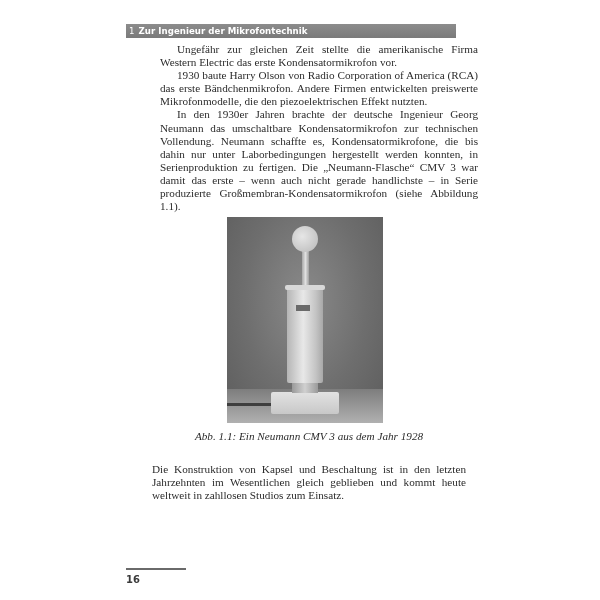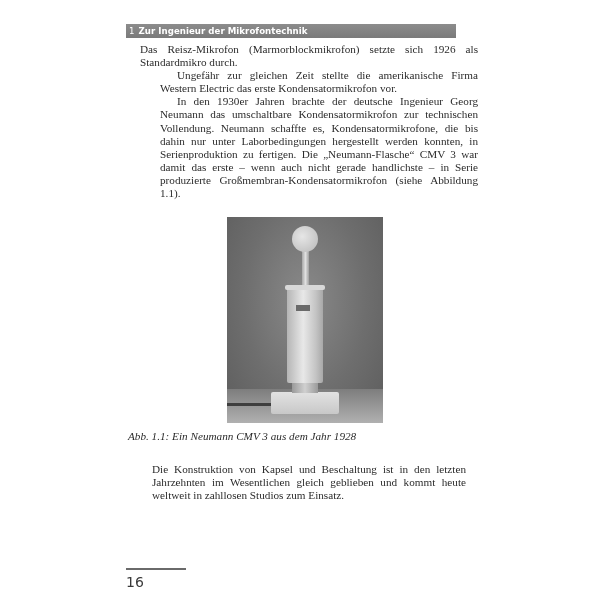--- a/index.html
+++ b/index.html
@@ -55,47 +55,47 @@
     background: linear-gradient(to right, #9a9a9a, #d0d0d0, #9a9a9a);
   }
   .mic-base {
     position: absolute; left: 44px; top: 175px; width: 68px; height: 22px;
     background: linear-gradient(to bottom, #e2e2e2, #c8c8c8); border-radius: 2px;
   }
   .mic-cable {
     position: absolute; left: 0; top: 186px; width: 46px; height: 3px; background: #3e3e3e;
   }
   .caption {
-    position: absolute; left: 128px; top: 430px; width: 338px; 
+    position: absolute; left: 140px; top: 430px; width: 338px; text-align: center;
     font-style: italic; font-size: 11.2px; color: #2b2b2b;
   }
   .body-text-2 {
     position: absolute; left: 140px; top: 451px; width: 338px;
     font-size: 11.2px; line-height: 13.1px; color: #2b2b2b;
   }
   .body-text-2 p { margin: 12px; text-align: justify; }
   .footer-rule {
     position: absolute; left: 126px; top: 568px; width: 60px; height: 2px; background: #6a6a6a;
   }
   .page-number {
     position: absolute; left: 126px; top: 574px;
-    font-family: "DejaVu Sans", sans-serif; font-size: 14px; font-weight: normal; color: #3a3a3a;
+    font-family: "DejaVu Sans", sans-serif; font-size: 10px; font-weight: bold; color: #3a3a3a;
   }
 </style>
 </head>
 <body>
 
 <div class="header-bar">
   <span class="chap-num">1</span>
   <span>Zur Ingenieur der Mikrofontechnik</span>
 </div>
 
 <div class="body-text">
-  <p>Das Reisz-Mikrofon (Marmorblockmikrofon) setzte sich 1926 als Standardmikro durch.</p>
   <p class="indent">Ungefähr zur gleichen Zeit stellte die amerikanische Firma Western Electric das erste Kondensatormikrofon vor.</p>
+  <p class="indent">1930 baute Harry Olson von Radio Corporation of America (RCA) das erste Bändchenmikrofon. Andere Firmen entwickelten preiswerte Mikrofonmodelle, die den piezoelektrischen Effekt nutzten.</p>
   <p class="indent">In den 1930er Jahren brachte der deutsche Ingenieur Georg Neumann das umschaltbare Kondensatormikrofon zur technischen Vollendung. Neumann schaffte es, Kondensatormikrofone, die bis dahin nur unter Laborbedingungen hergestellt werden konnten, in Serienproduktion zu fertigen. Die „Neumann-Flasche“ CMV 3 war damit das erste – wenn auch nicht gerade handlichste – in Serie produzierte Großmembran-Kondensatormikrofon (siehe Abbildung 1.1).</p>
 </div>
 
 <div class="figure" title="Schwarzweißfoto eines Neumann CMV 3 Mikrofons">
   <div class="floor"></div>
   <div class="mic-cable"></div>
   <div class="mic-base"></div>
   <div class="mic-foot"></div>
   <div class="mic-body"></div>
   <div class="mic-collar"></div>

